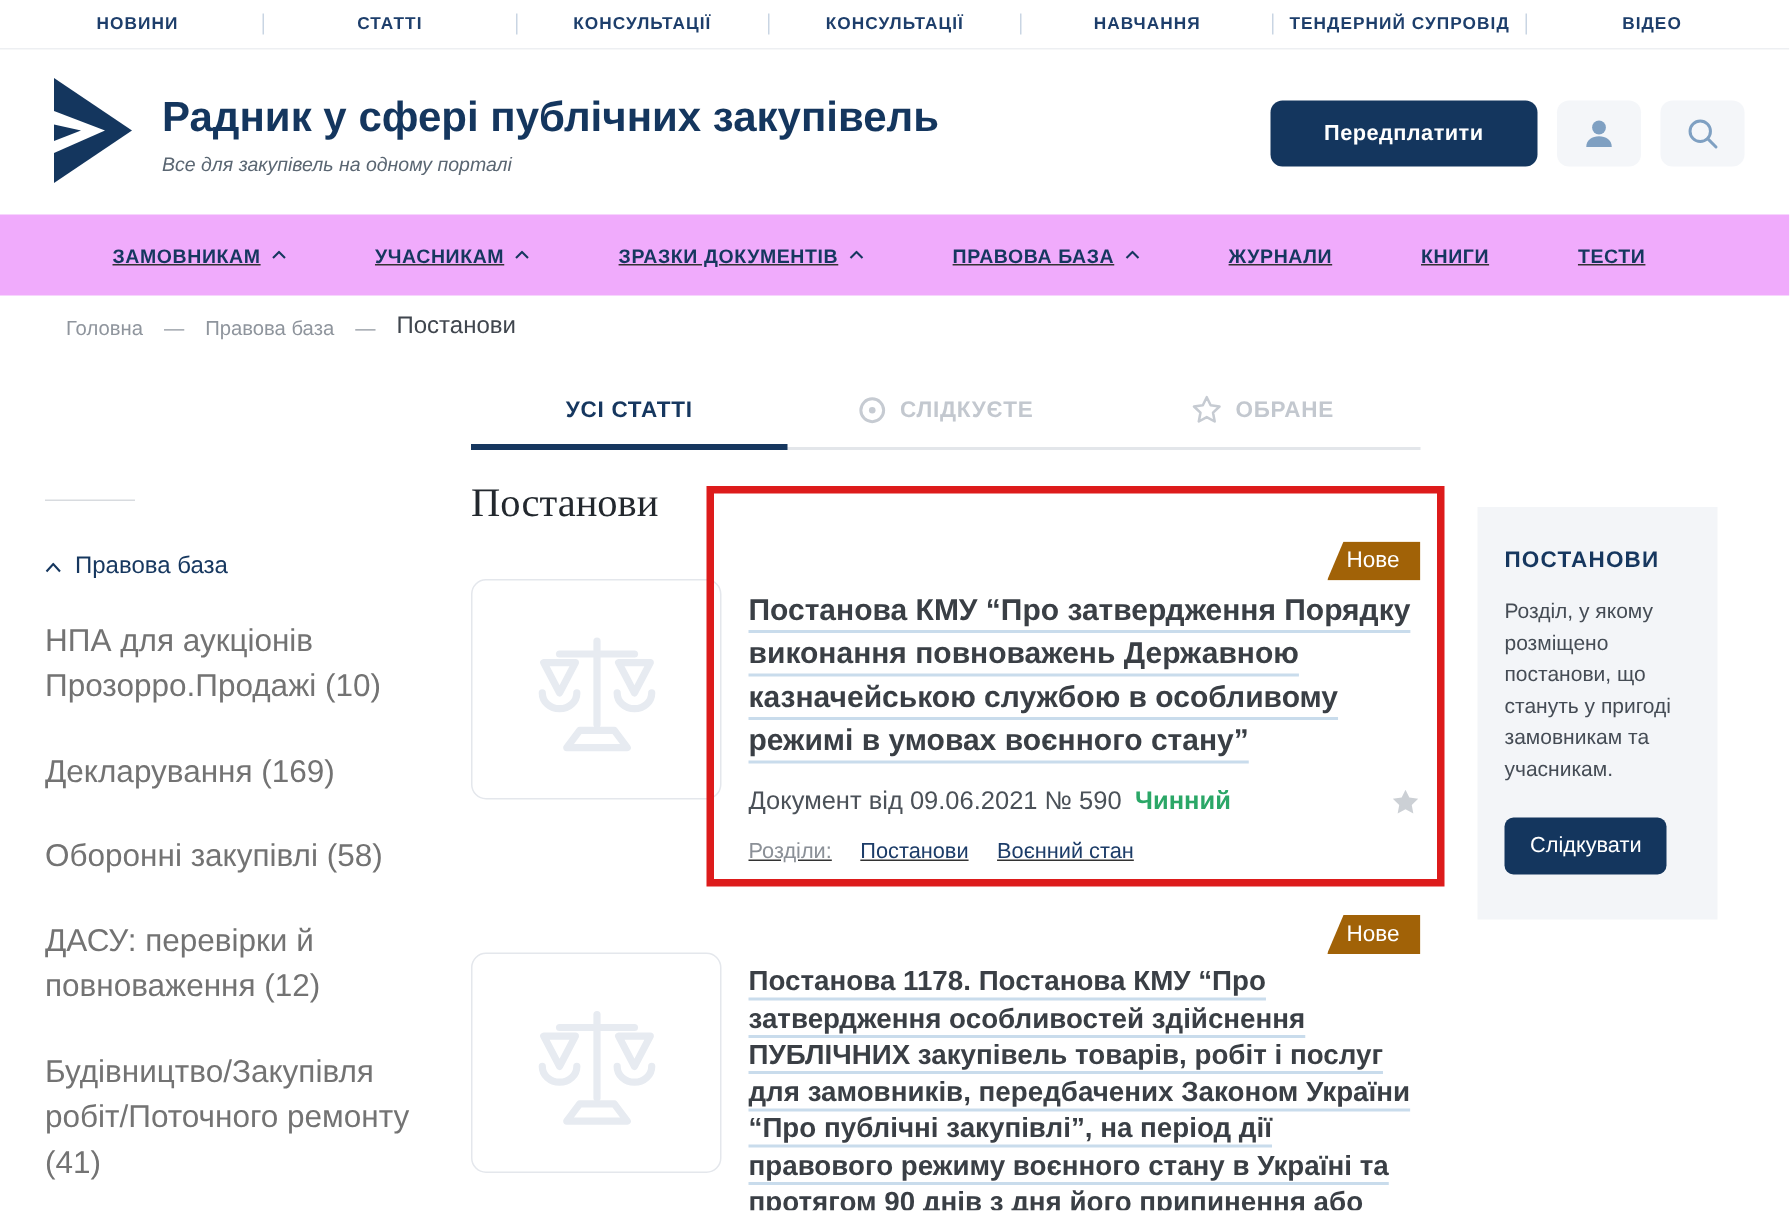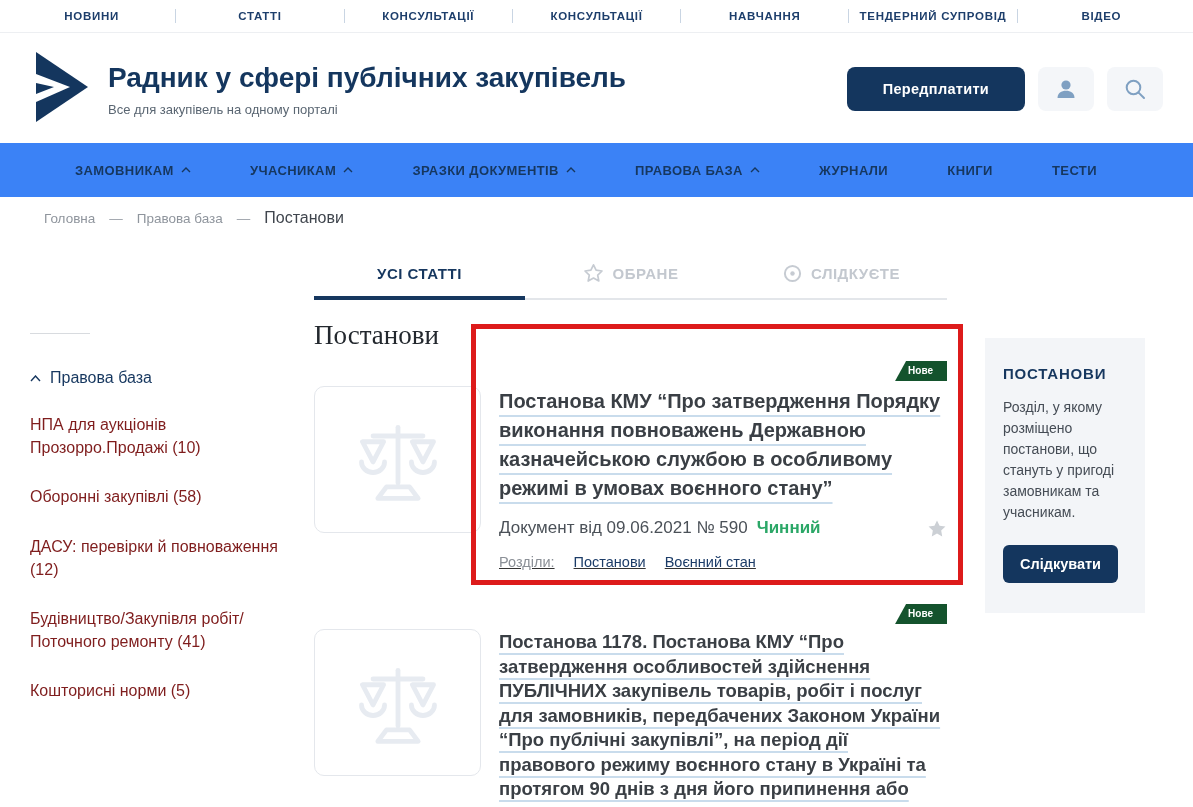--- a/index.html
+++ b/index.html
@@ -11,66 +11,66 @@
   .topbar { height:33px; display:flex; align-items:center; border-bottom:1px solid #edeff2; padding:0 8px; }
   .topbar-cell { flex:1; display:flex; justify-content:center; }
   .topbar-link { font-size:11.5px; font-weight:700; letter-spacing:.7px; color:#1d3e6b; cursor:pointer; white-space:nowrap; }
   .topbar-sep { width:1px; height:14px; background:#c9d5e3; }
 
   
   .header { display:flex; align-items:center; padding:17px 30px 15px 30px; height:110px; }
   .logo { cursor:pointer; flex:none; }
   .brand { margin-left:16px; }
   .brand-title { font-size:28px; font-weight:700; color:#14365e; }
-  .brand-sub { font-size:13px; color:#5a6672; margin-top:8px; }
+  .brand-sub { font-size:13px; color:#5a6672; margin-top:8px;font-style:italic; }
   .header-right { margin-left:auto; display:flex; align-items:center; gap:13px;justify-content:flex-end; }
   .subscribe-btn { background:#14365e; color:#fff; border:none; border-radius:8px; font-family:inherit;
                    font-size:14.5px; font-weight:700; letter-spacing:.3px; padding:14px 36px; cursor:pointer; }
   .icon-btn { width:56px; height:44px; background:#f4f6f9; border-radius:8px; display:flex;
               align-items:center; justify-content:center; cursor:pointer; }
 
   
-  .subnav { background:#3b82f6; height:54px; display:flex; align-items:center;
-            justify-content:space-between; padding:0 96px 0 75px; }
+  .subnav { background:#f0abfc; height:54px; display:flex; align-items:center;
+            justify-content:space-between; padding:0 96px 0 75px;text-decoration:underline; }
   .subnav-item { display:flex; align-items:center; gap:7px; font-size:13px; font-weight:700;
                  letter-spacing:.4px; color:#16375f; cursor:pointer; white-space:nowrap; }
 
   
   .breadcrumb { display:flex; align-items:center; gap:14px; padding:12px 30px 10px 44px; }
   .crumb { font-size:13.5px; color:#8f959d; cursor:pointer; }
   .crumb-sep { font-size:13.5px; color:#9aa0a8; }
   .crumb-current { font-size:16px; color:#40464e; }
 
   
   .main { display:flex; padding:0 30px; }
   .sidebar { width:272px; flex:none; padding-top:96px; }
   .sidebar-divider { width:60px; height:1px; background:#d8dbdf; }
   .sidebar-root { margin-top:35px; display:flex; align-items:center; gap:9px;
                   color:#16375f; font-size:16px; cursor:pointer; }
-  .sidebar-item { margin-top:26px; width:252px; font-size:16px; line-height:1.45;
-                  color:#7f1d1d; cursor:pointer; }
+  .sidebar-item { margin-top:26px; width:252px; font-size:21px; line-height:1.45;
+                  color:#737373; cursor:pointer; }
 
   .center { width:633px; flex:none; margin-left:12px; }
   .tabs { margin-top:16px; display:flex; border-bottom:2px solid #e3e6ea; }
   .tab { flex:1; position:relative; display:flex; justify-content:center; align-items:center; gap:9px;
          padding:10px 0 15px 0; font-size:15px; font-weight:700; letter-spacing:.5px;
          color:#c3c8cf; cursor:pointer; }
   .tab.active { color:#16375f; }
   .tab.active::after { content:""; position:absolute; left:0; right:0; bottom:-2px; height:4px; background:#16375f; }
 
   .page-title { margin-top:20px; font-family:"Liberation Serif", serif; font-weight:500;
                 font-size:27px; color:#23282e; }
 
   .article { display:flex; margin-top:10px; }
   .article-2 { margin-top:34px; }
   .thumb { width:167px; height:147px; flex:none; margin-top:25px; border:1px solid #e4e7ec;
            border-radius:10px; display:flex; align-items:center; justify-content:center; cursor:pointer; }
   .article-body { position:relative; margin-left:18px; flex:1; }
   .badge-row { display:flex; justify-content:flex-end; }
-  .badge { background:#14532d; color:#fff; font-size:10px; font-weight:700; padding:4px 14px 5px 13px;
+  .badge { background:#a16207; color:#fff; font-size:15px; font-weight:400; padding:4px 14px 5px 13px;
            clip-path:polygon(11px 0, 100% 0, 100% 100%, 0 100%); }
   .article-title { display:inline; font-size:20px; line-height:29px; font-weight:700; color:#3a3f45;
                    text-decoration:underline; text-decoration-color:#c9dcec; text-decoration-thickness:2px;
                    text-underline-offset:7px; cursor:pointer; }
   .article-2 .article-title { font-size:18.5px; line-height:24.5px; text-underline-offset:5px; }
   .title-wrap { margin-top:6px; }
   .meta-row { display:flex; align-items:center; margin-top:15px; }
   .meta-text { font-size:17px; color:#4b5158; }
   .meta-status { margin-left:9px; font-size:17px; font-weight:700; color:#2ba767; cursor:default; }
   .fav-star { margin-left:auto; cursor:pointer; display:flex; }
@@ -81,21 +81,21 @@
   
   .annotation { position:absolute; left:-28px; right:-16px; top:-37px; bottom:-15px;
                 border:5px solid #dd1b1b; pointer-events:none; z-index:5; }
 
   
   .aside { width:160px; flex:none; margin-left:38px; margin-top:101px; }
   .aside-box { background:#f3f5f8; padding:27px 18px 30px 18px; }
   .aside-title { font-size:15px; font-weight:700; letter-spacing:.8px; color:#16375f; }
   .aside-text { margin-top:15px; font-size:14px; line-height:1.5; color:#454c55; }
   .follow-btn { margin-top:22px; background:#14365e; color:#fff; border:none; border-radius:6px;
-                font-family:inherit; font-size:14.5px; font-weight:700; padding:11px 17px; cursor:pointer; }
+                font-family:inherit; font-size:14.5px; font-weight:400; padding:11px 17px; cursor:pointer; }
 </style>
 </head>
 <body>
 
 <div class="page">
 
   <div class="topbar">
     <div class="topbar-cell">
         <span class="topbar-link">НОВИНИ</span>
       </div>
@@ -206,45 +206,46 @@
 
     <div class="sidebar">
       <div class="sidebar-divider"></div>
       <div class="sidebar-root">
         <svg width="11" height="7" viewBox="0 0 11 7">
             <path d="M1 6 L5.5 1 L10 6" fill="none" stroke="#16375f" stroke-width="1.4"></path>
           </svg>
         <span>Правова база</span>
       </div>
       <div class="sidebar-item">НПА для аукціонів Прозорро.Продажі (10)</div>
+      <div class="sidebar-item">Декларування (169)</div>
       <div class="sidebar-item">Оборонні закупівлі (58)</div>
       <div class="sidebar-item">ДАСУ: перевірки й повноваження (12)</div>
       <div class="sidebar-item">Будівництво/Закупівля робіт/Поточного ремонту (41)</div>
       <div class="sidebar-item">Кошторисні норми (5)</div>
 
     </div>
 
     <div class="center">
 
       <div class="tabs">
         <div class="tab active">
           <span>УСІ СТАТТІ</span>
         </div>
         <div class="tab">
-          <svg width="21" height="20" viewBox="0 0 21 20">
-            <path d="M10.5 1.8 L13.1 7.2 L19 8 L14.7 12.1 L15.8 18 L10.5 15.1 L5.2 18 L6.3 12.1 L2 8 L7.9 7.2 Z" fill="none" stroke="#c6cbd2" stroke-width="1.7" stroke-linejoin="round"></path>
-          </svg>
-          <span>ОБРАНЕ</span>
-        </div>
-        <div class="tab">
           <svg width="19" height="19" viewBox="0 0 19 19">
             <circle cx="9.5" cy="9.5" r="7.6" fill="none" stroke="#c6cbd2" stroke-width="2"></circle>
             <circle cx="9.5" cy="9.5" r="2.2" fill="#c6cbd2"></circle>
           </svg>
           <span>СЛІДКУЄТЕ</span>
+        </div>
+        <div class="tab">
+          <svg width="21" height="20" viewBox="0 0 21 20">
+            <path d="M10.5 1.8 L13.1 7.2 L19 8 L14.7 12.1 L15.8 18 L10.5 15.1 L5.2 18 L6.3 12.1 L2 8 L7.9 7.2 Z" fill="none" stroke="#c6cbd2" stroke-width="1.7" stroke-linejoin="round"></path>
+          </svg>
+          <span>ОБРАНЕ</span>
         </div>
       </div>
 
       <div class="page-title">Постанови</div>
 
       <div class="article article-1">
         <div class="thumb">
           <svg width="96" height="96" viewBox="0 0 100 100" fill="none" stroke="#e7ebf1" stroke-width="5" stroke-linejoin="round" stroke-linecap="round">
             <line x1="50" y1="16" x2="50" y2="74"></line>
             <line x1="24" y1="25" x2="76" y2="25"></line>

